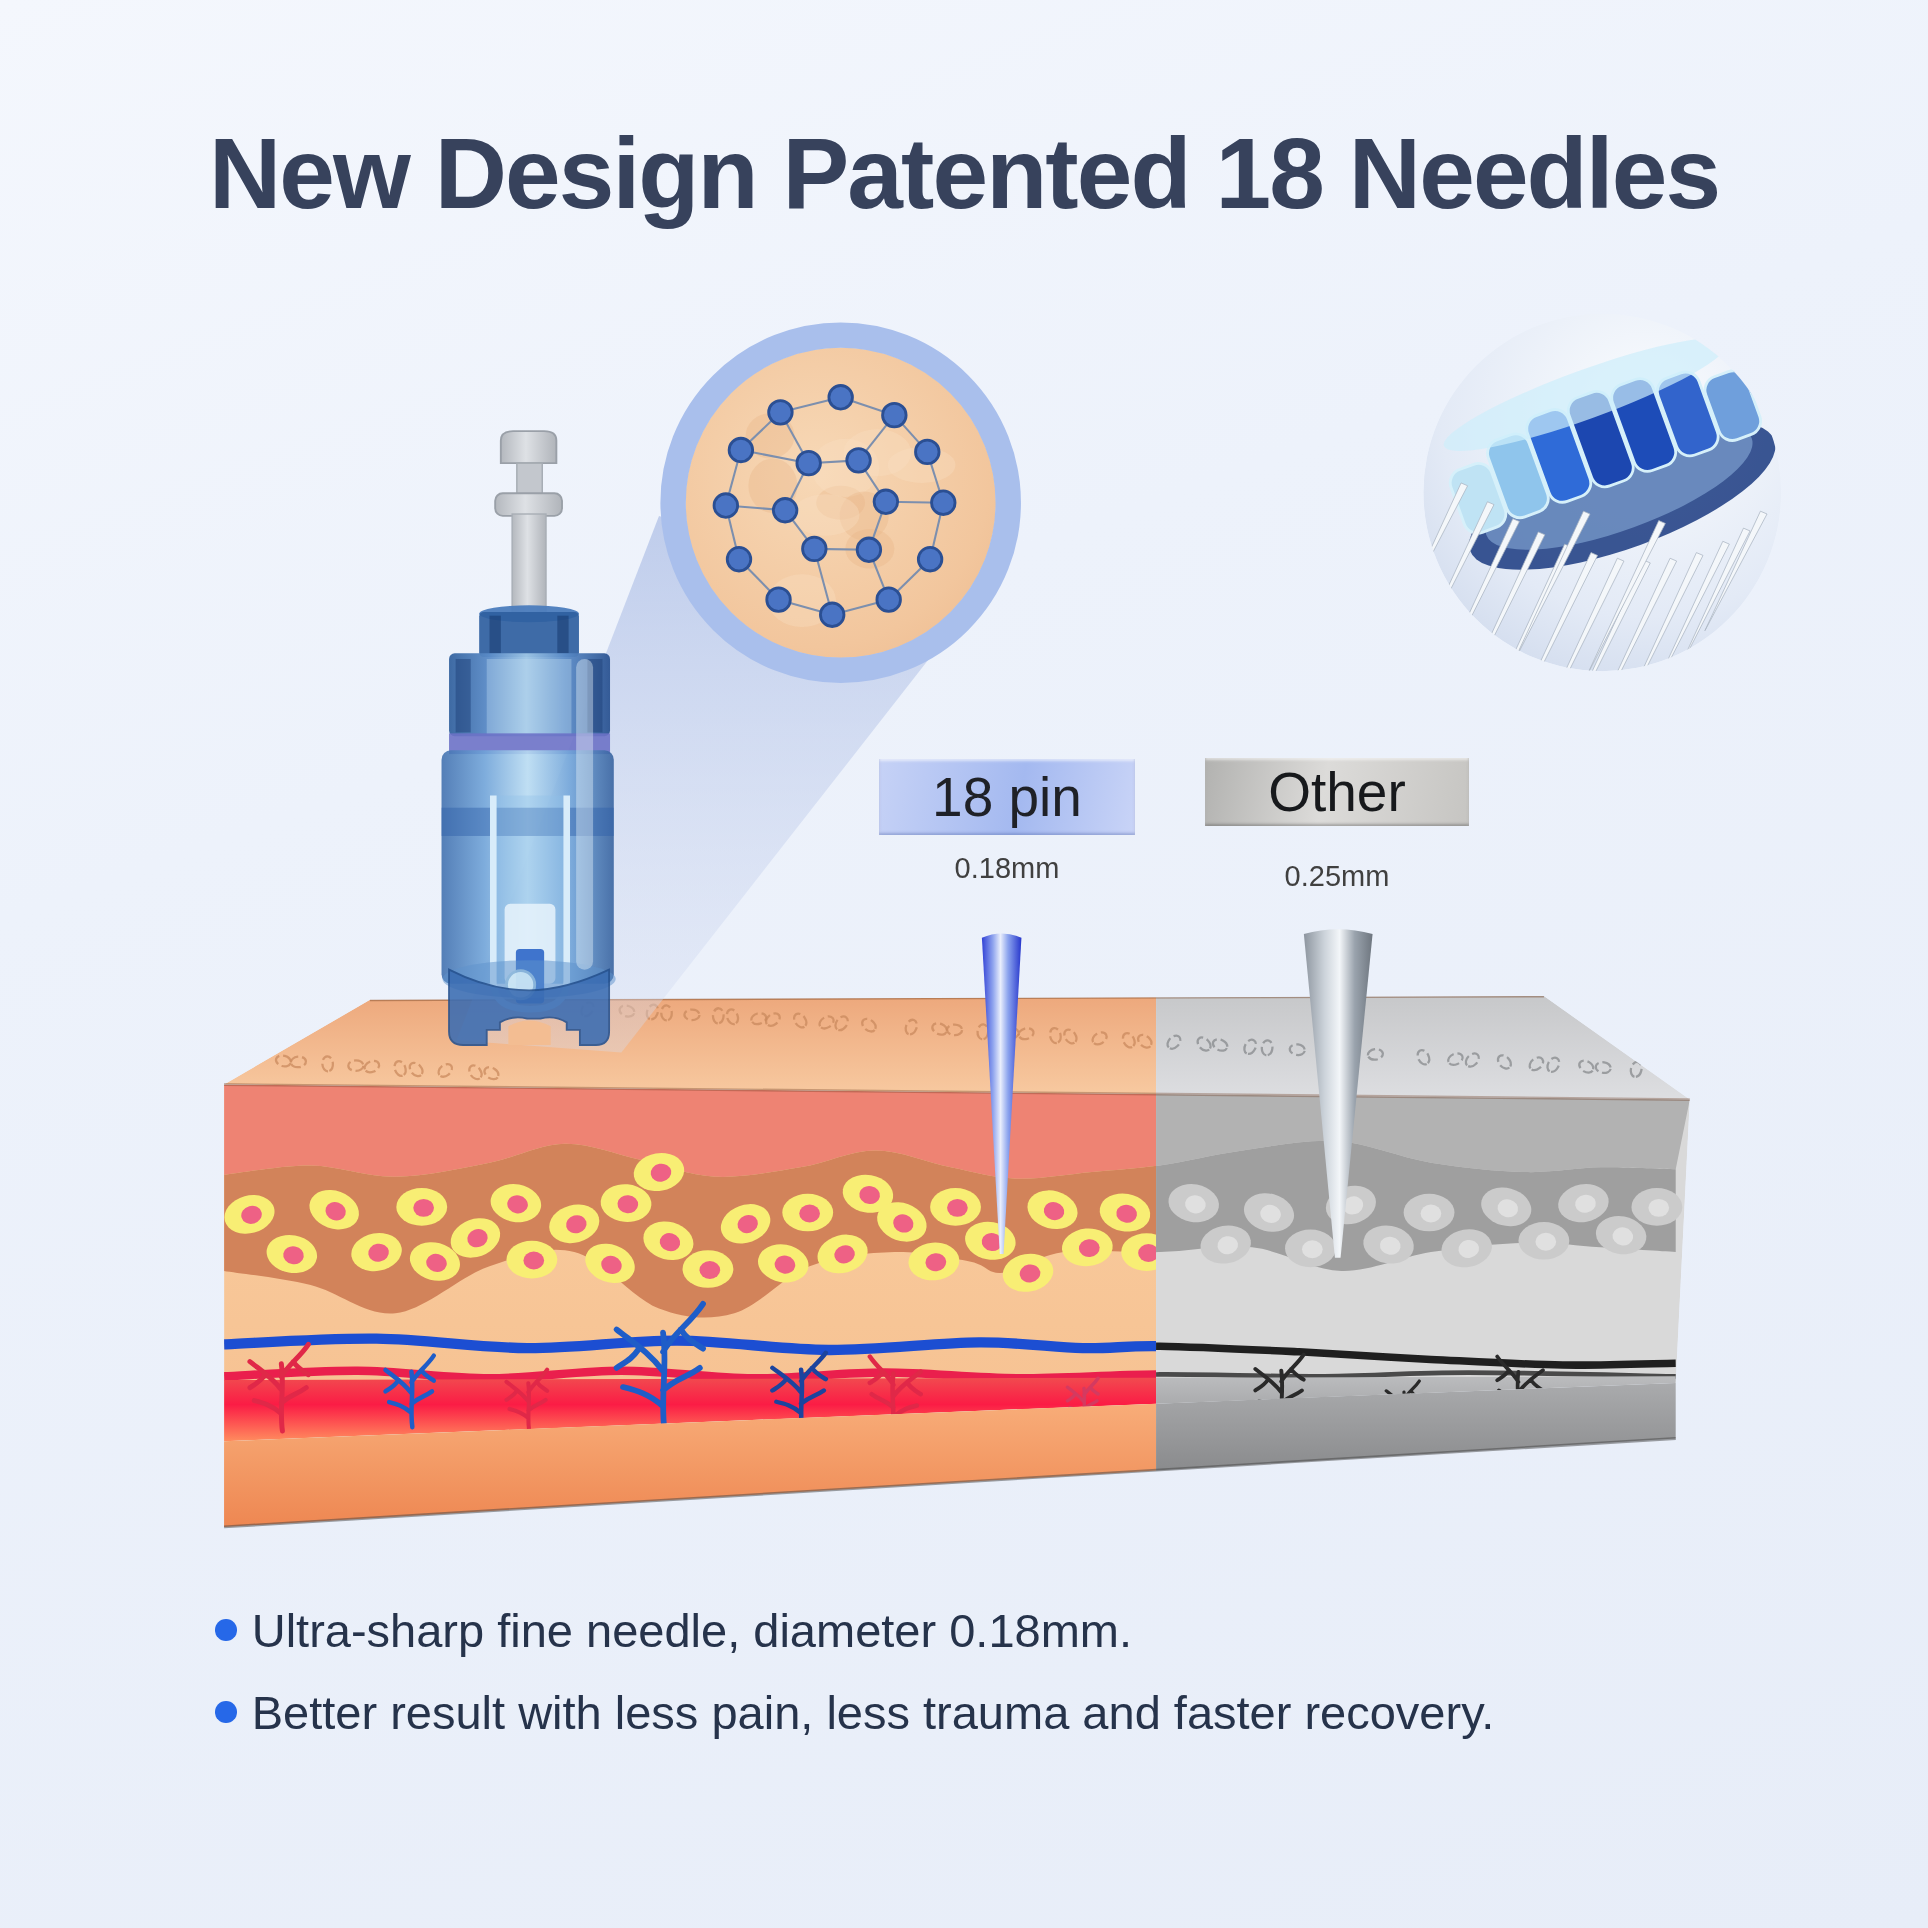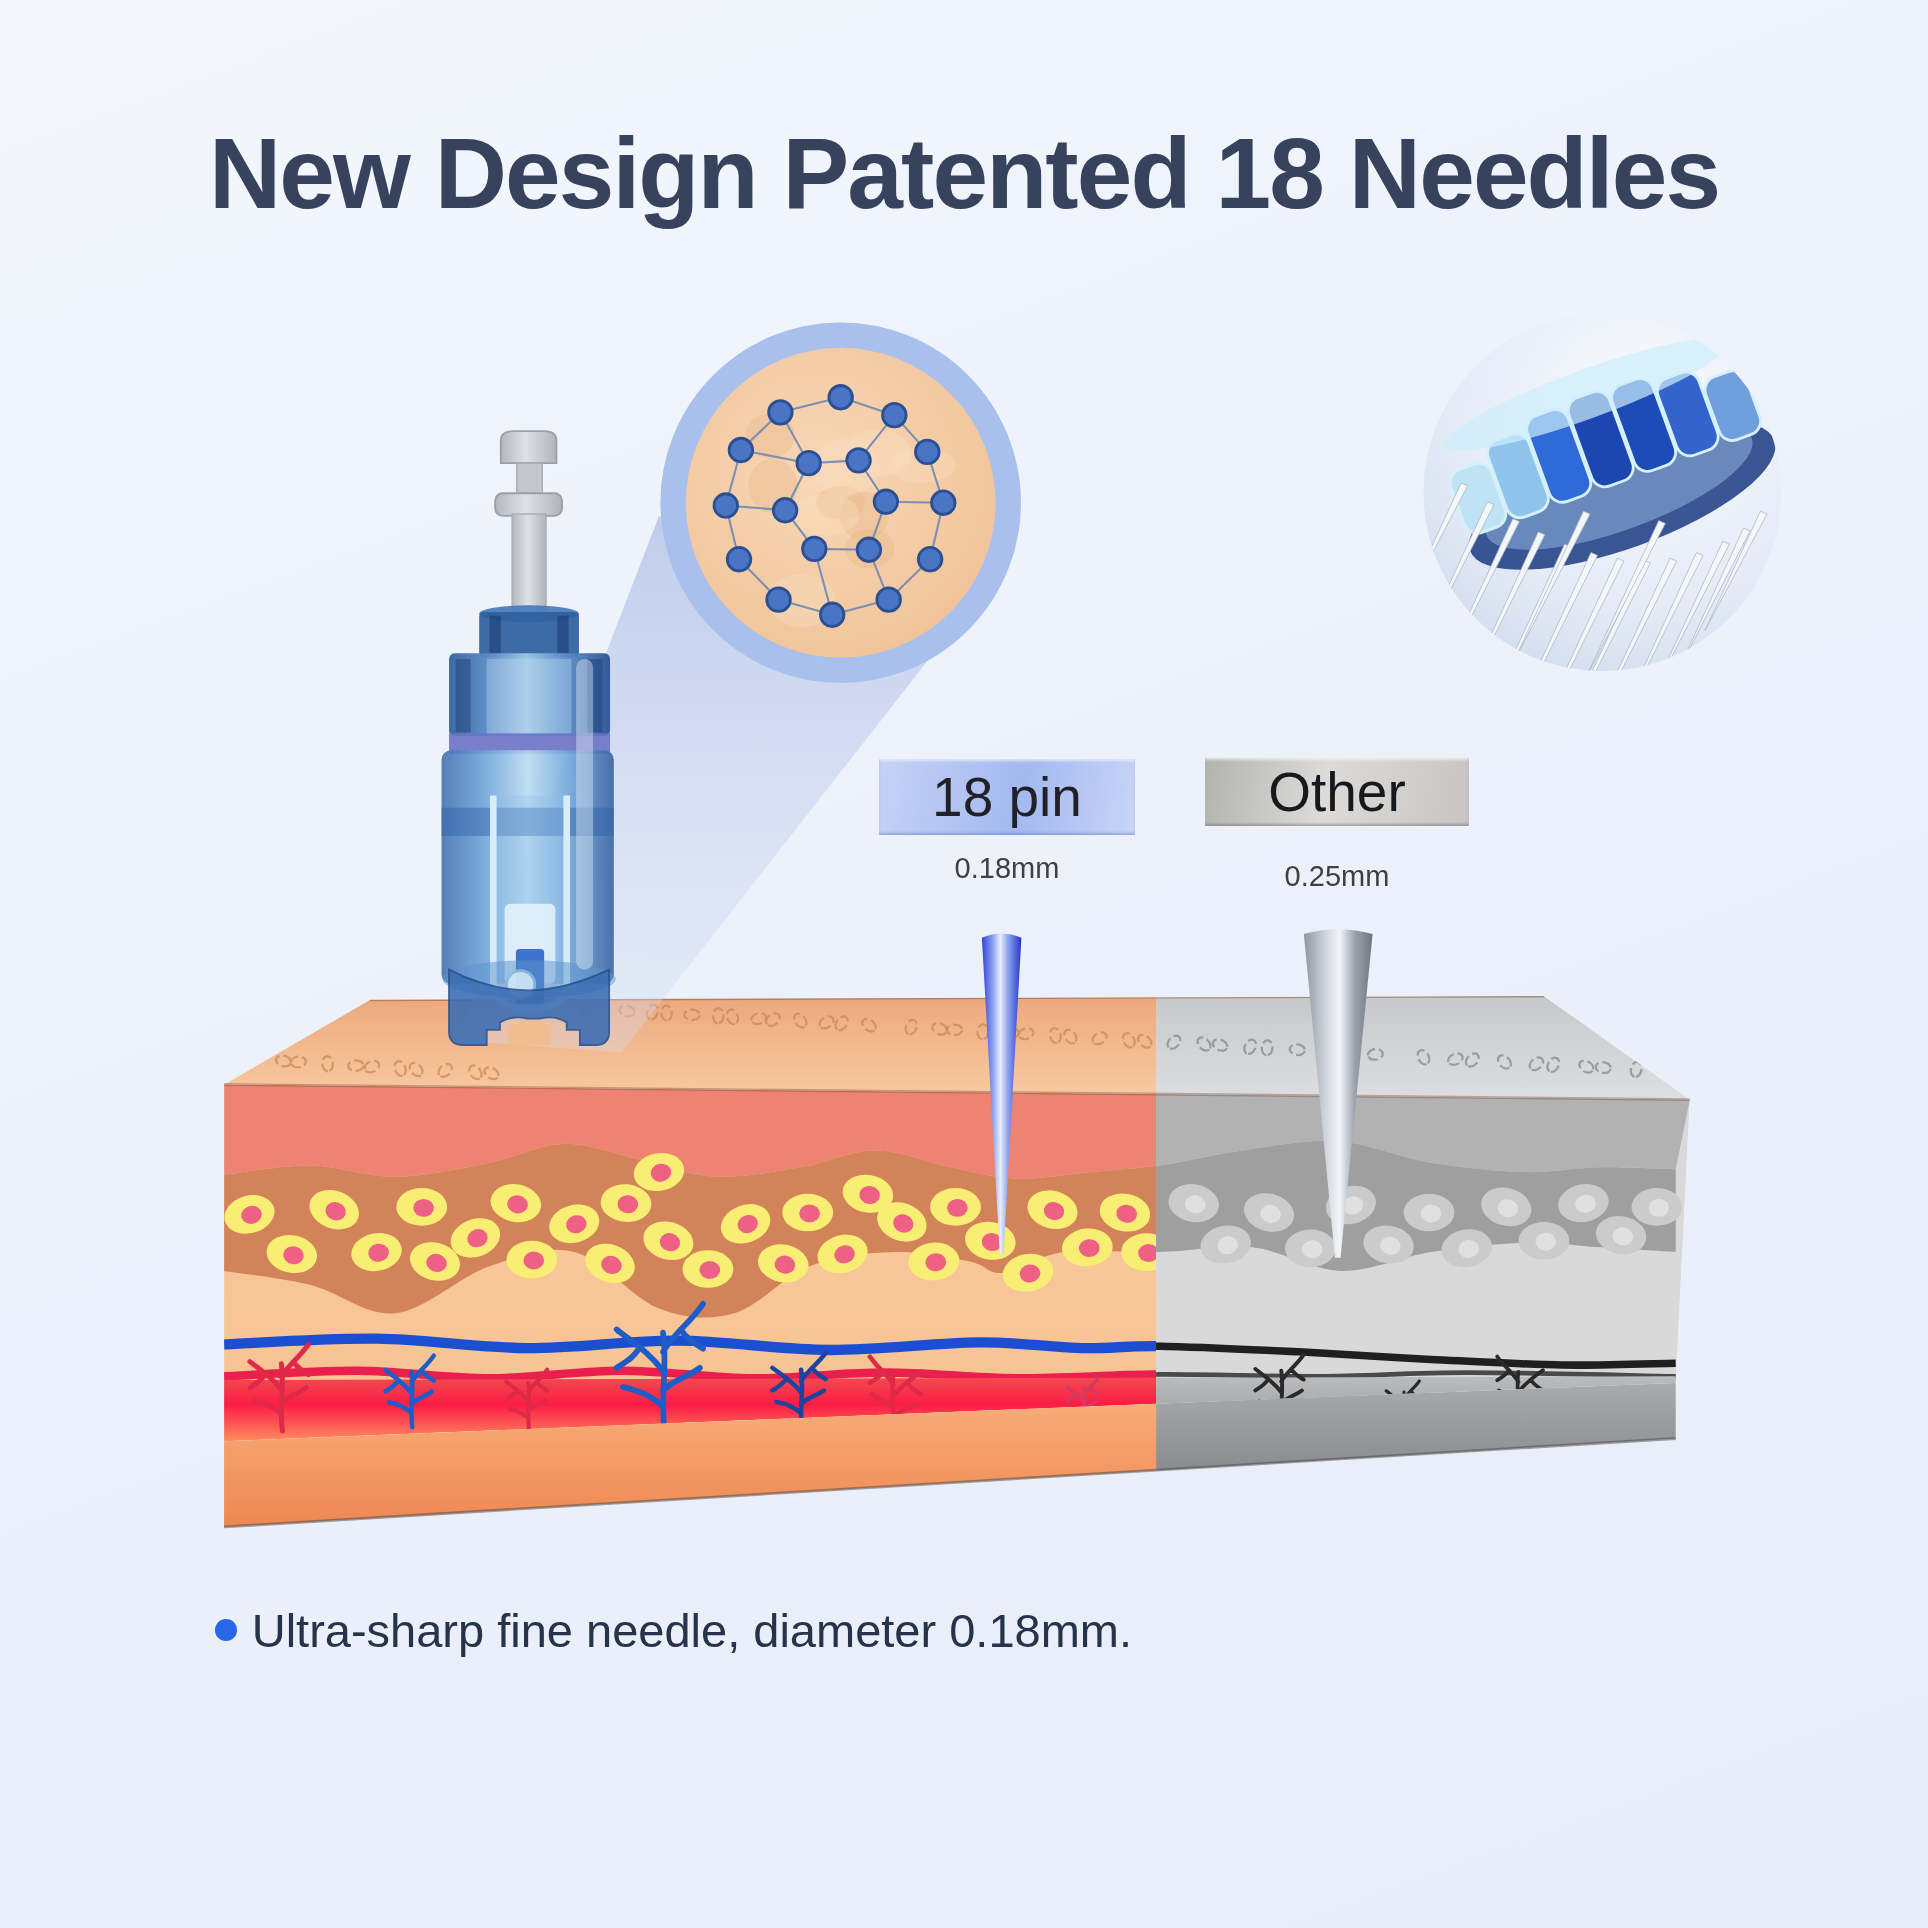--- a/index.html
+++ b/index.html
@@ -564,16 +564,20 @@
 <div class="tag tag-pin">18 pin</div>
 <div class="tag tag-other">Other</div>
 <div class="size size-pin">0.18mm</div>
 <div class="size size-other">0.25mm</div>
 
 <ul class="features">
   <li>
         <span class="dot"></span>
         <span>Ultra-sharp fine needle, diameter 0.18mm.</span>
       </li>
+  <li>
+        <span class="dot"></span>
+        <span>Better result with less pain, less trauma and faster recovery.</span>
+      </li>
 </ul>
 
 </div>
 
 
 </body></html>

